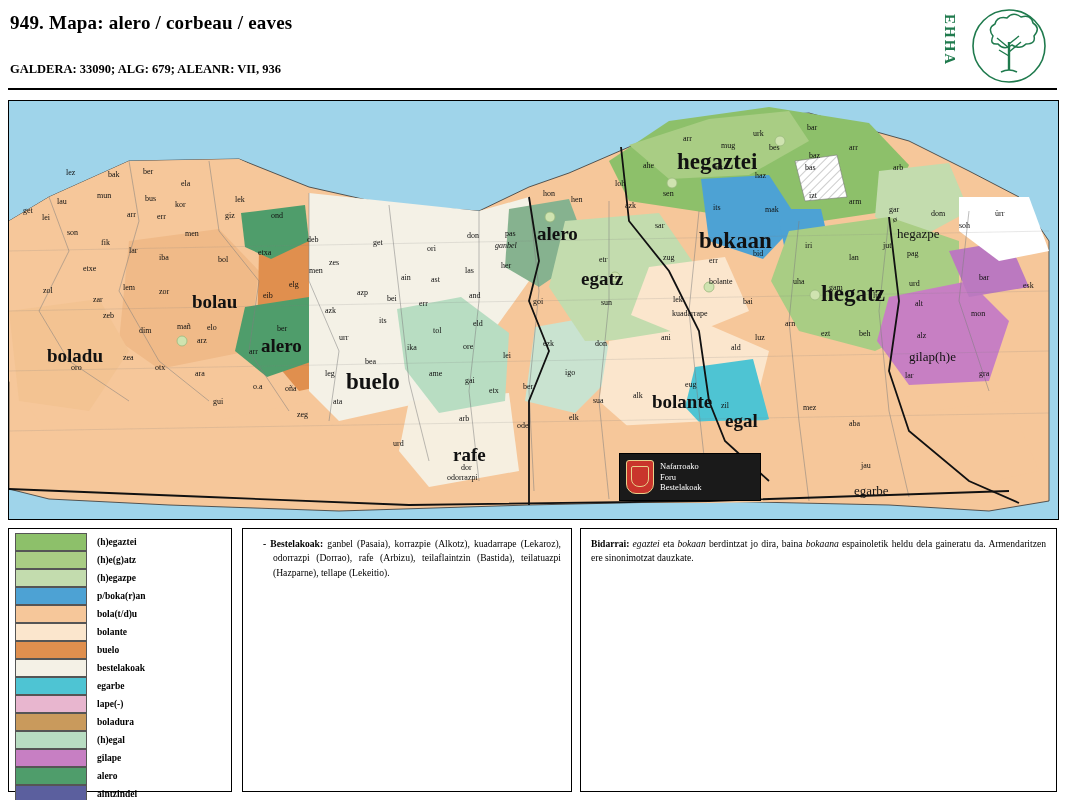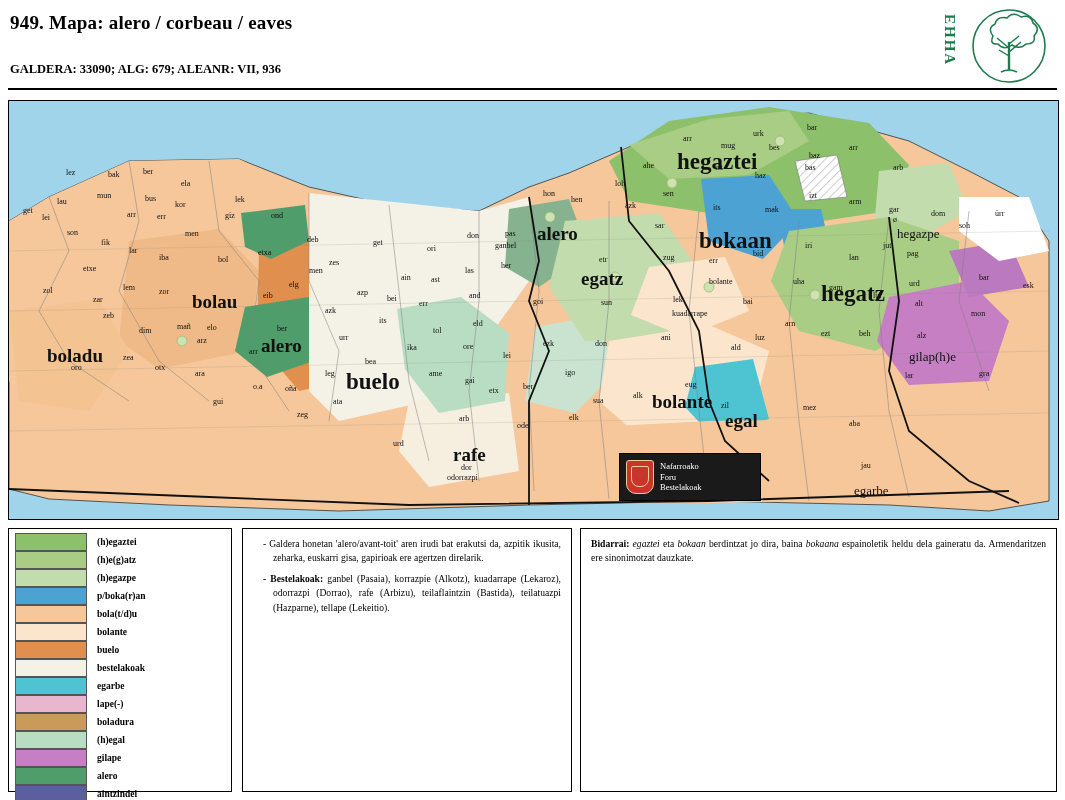--- a/index.html
+++ b/index.html
@@ -244,21 +244,21 @@
         <div class="maplabel lb-s" style="left: 92px; top: 137px;">fik</div>
         <div class="maplabel lb-s" style="left: 120px; top: 145px;">lar</div>
         <div class="maplabel lb-s" style="left: 176px; top: 128px;">men</div>
         <div class="maplabel lb-s" style="left: 150px; top: 152px;">iba</div>
         <div class="maplabel lb-s" style="left: 209px; top: 154px;">bol</div>
         <div class="maplabel lb-s" style="left: 320px; top: 157px;">zes</div>
         <div class="maplabel lb-s" style="left: 364px; top: 137px;">get</div>
         <div class="maplabel lb-s" style="left: 418px; top: 143px;">ori</div>
         <div class="maplabel lb-s" style="left: 458px; top: 130px;">don</div>
         <div class="maplabel lb-s" style="left: 496px; top: 128px;">pas</div>
-        <div class="maplabel lb-s" style="left: 486px; top: 140px;">ganbel</div>
+        <div class="maplabel lb-s" style="left: 486px; top: 140px; font-style: italic;">ganbel</div>
         <div class="maplabel lb-s" style="left: 74px; top: 163px;">etxe</div>
         <div class="maplabel lb-s" style="left: 249px; top: 147px;">etxa</div>
         <div class="maplabel lb-s" style="left: 280px; top: 179px;">elg</div>
         <div class="maplabel lb-s" style="left: 300px; top: 165px;">men</div>
         <div class="maplabel lb-s" style="left: 492px; top: 160px;">her</div>
         <div class="maplabel lb-s" style="left: 590px; top: 154px;">etr</div>
         <div class="maplabel lb-s" style="left: 34px; top: 185px;">zol</div>
         <div class="maplabel lb-s" style="left: 84px; top: 194px;">zar</div>
         <div class="maplabel lb-s" style="left: 114px; top: 182px;">lem</div>
         <div class="maplabel lb-s" style="left: 150px; top: 186px;">zor</div>
@@ -473,21 +473,20 @@
               <span class="swatch" style="background: rgb(91, 95, 158);"></span>
             </td>
             <td class="lbl">aintzindei</td>
           </tr>
         </tbody>
       </table>
   </div>
 
   <div class="notebox note1">
     <ul>
-      <li>- Galdera honetan 'alero/avant-toit' aren irudi bat erakutsi da, azpitik ikusita, zeharka, euskarri gisa, gapirioak ere agertzen direlarik.</li>
       <li><b>- Bestelakoak:</b> <span id="note2text">ganbel (Pasaia), korrazpie (Alkotz), kuadarrape (Lekaroz), odorrazpi (Dorrao), rafe (Arbizu), teilaflaintzin (Bastida), teilatuazpi (Hazparne), tellape (Lekeitio).</span></li>
     </ul>
   </div>
 
   <div class="notebox note2">
     <b>Bidarrai:</b>
     <i>egaztei</i>
     <span>eta</span>
     <i>bokaan</i>
     <span>berdintzat jo dira, baina</span>

